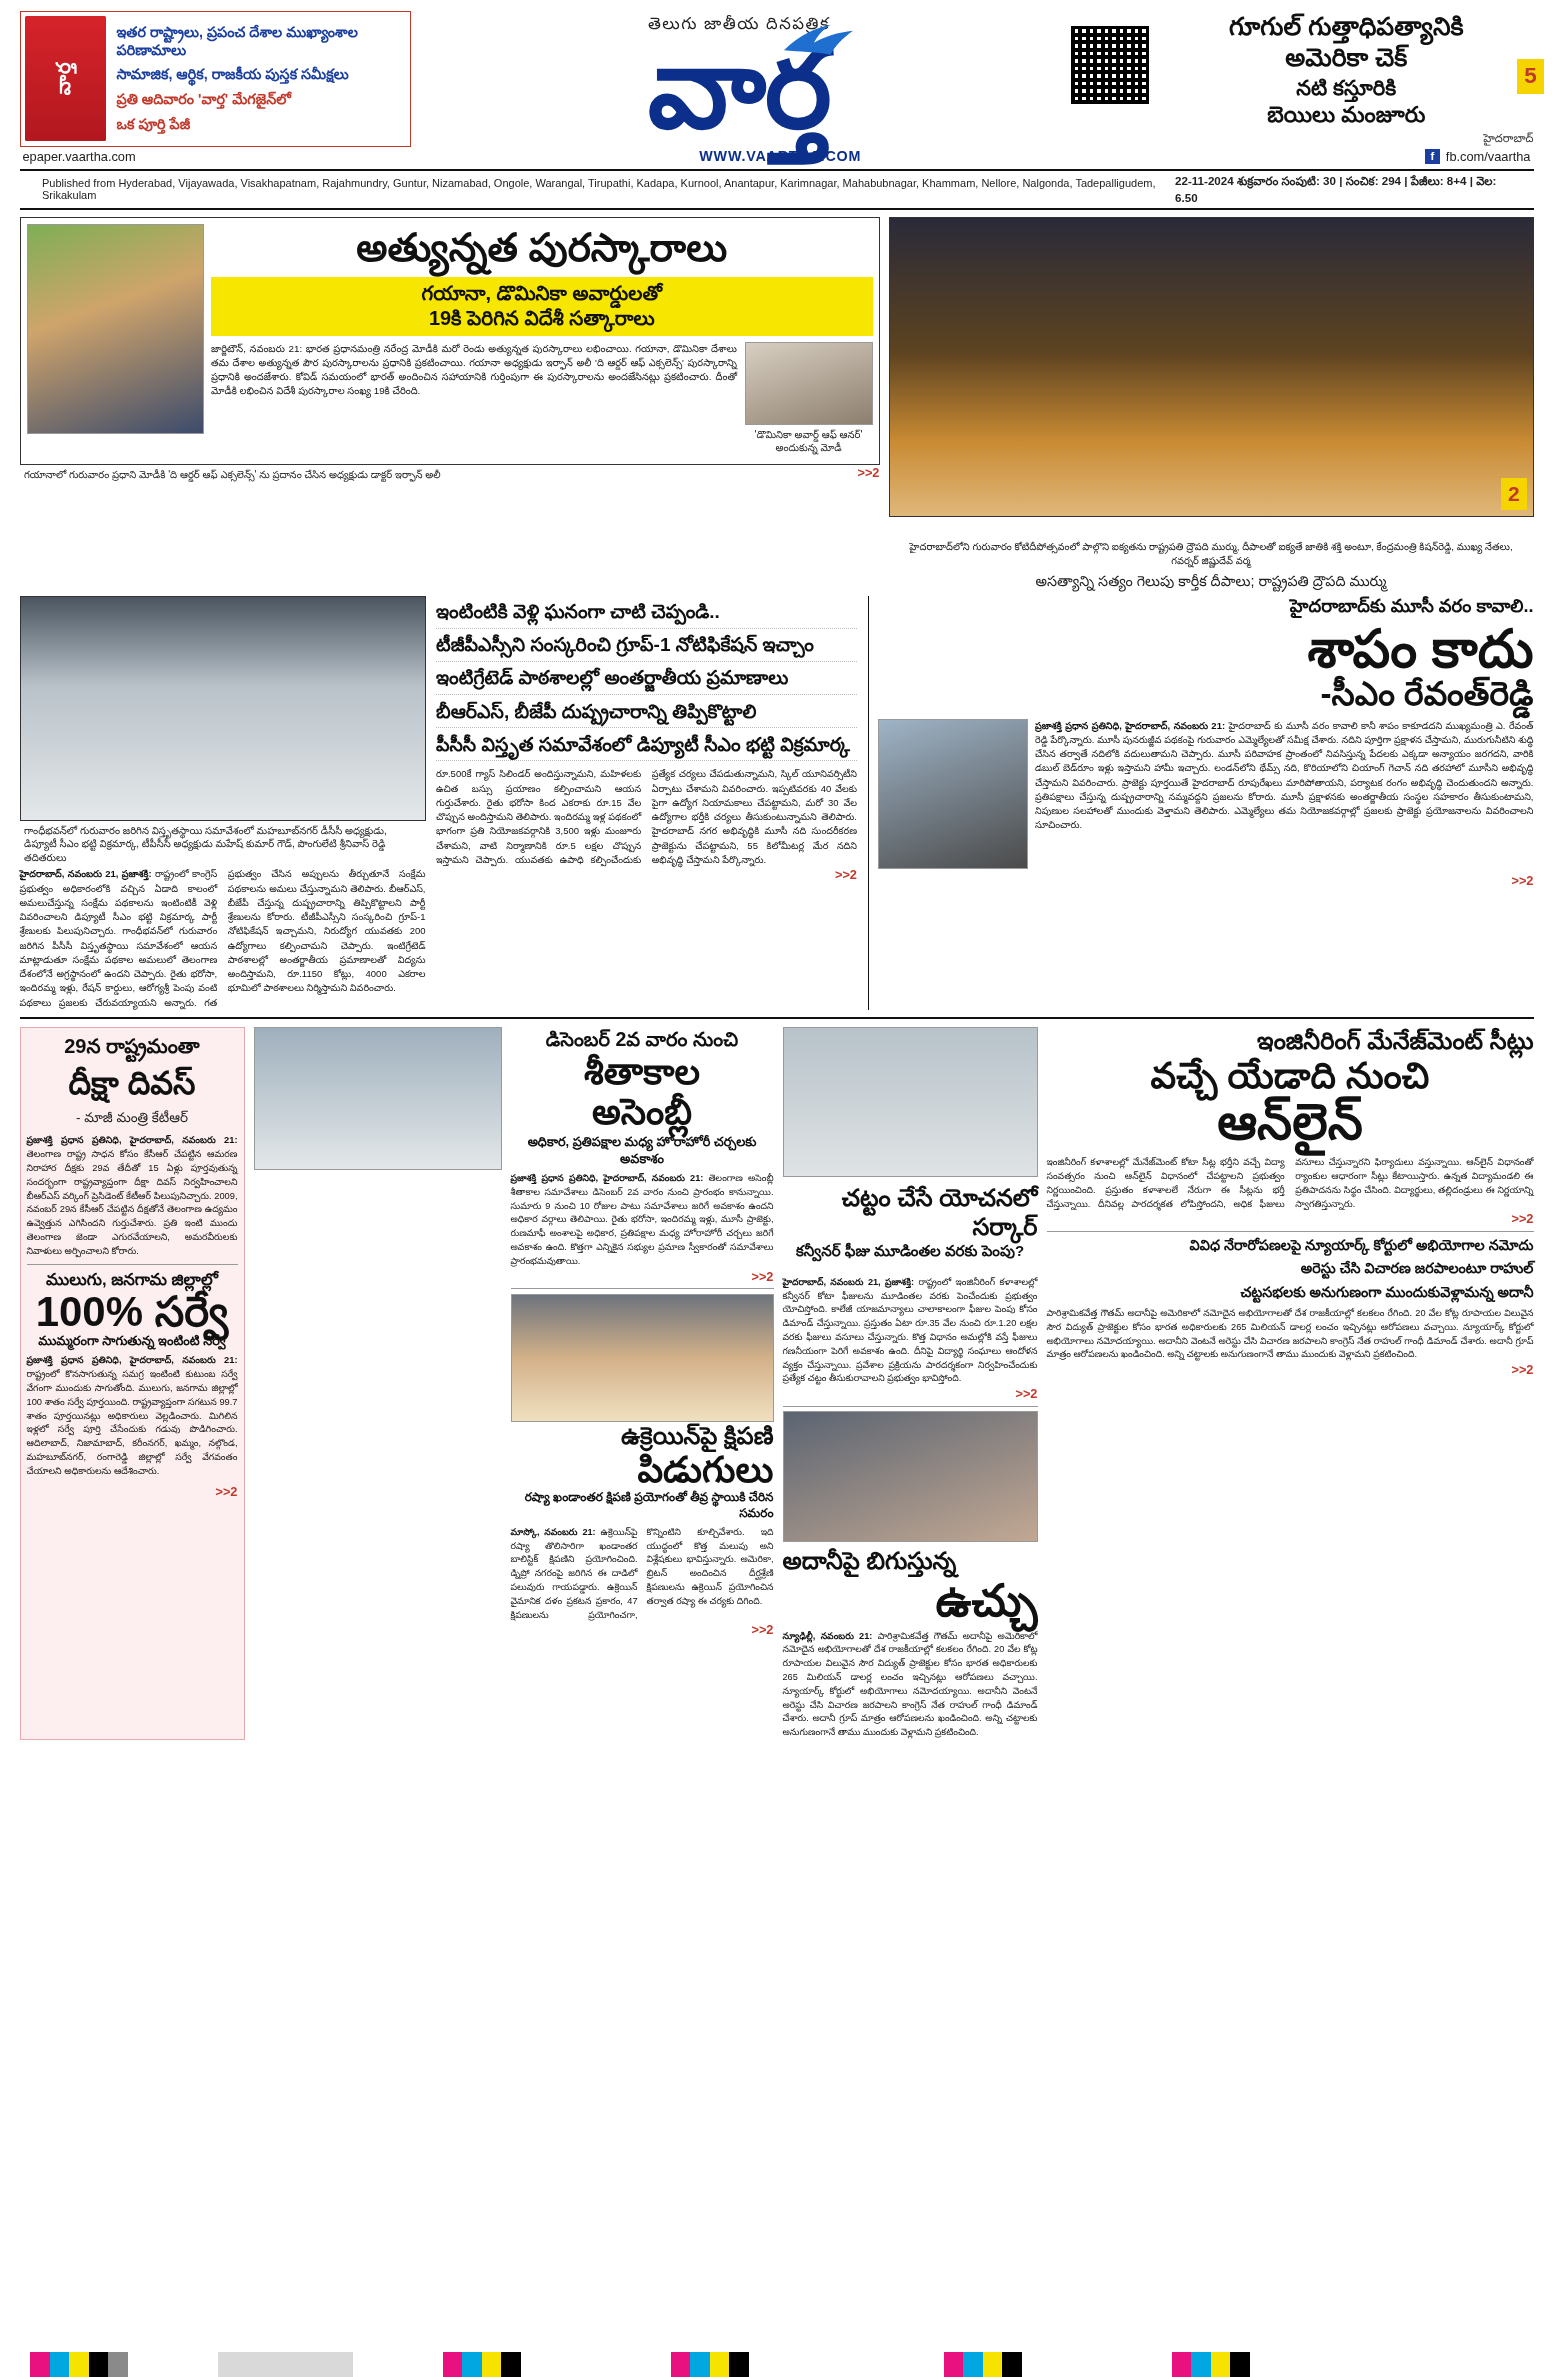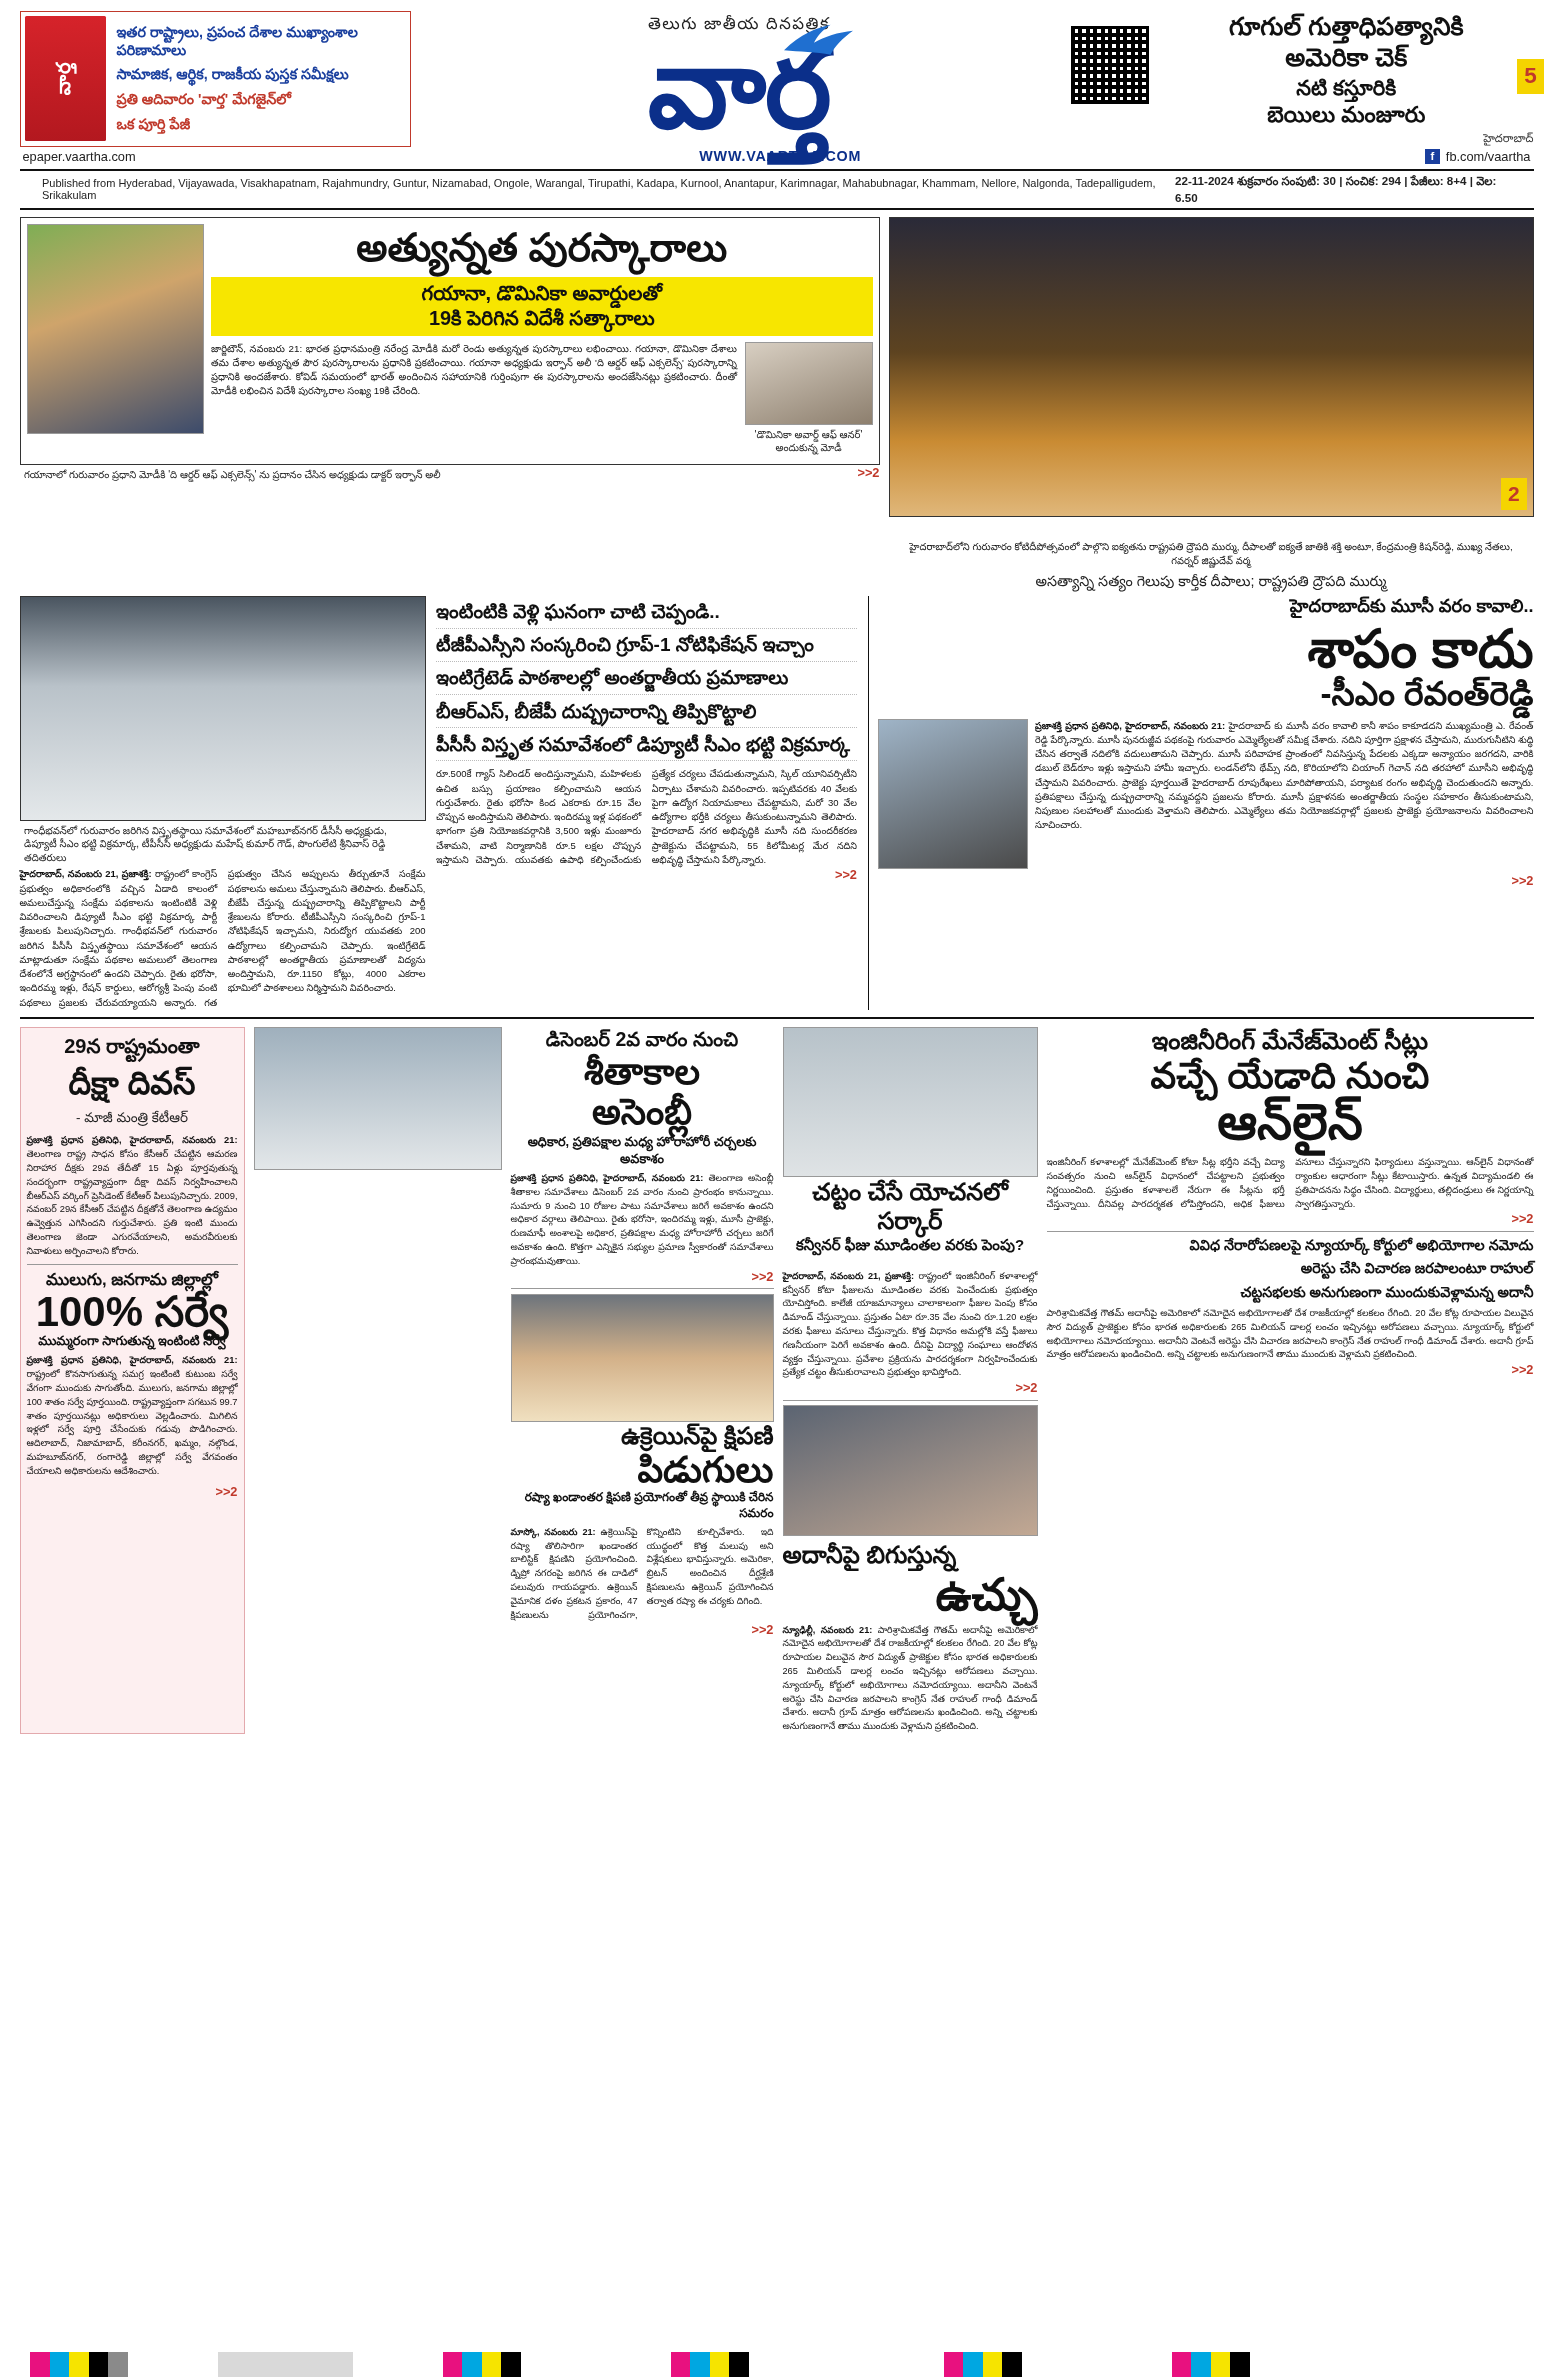--- a/index.html
+++ b/index.html
@@ -225,21 +225,21 @@
   .b1 h3 { font-size:20px; text-align:center; margin:1.5px 0; color:#111;}
   .b1 h2 { font-size:32px; text-align:center; margin:1.5px 0; color:#111;}
   .b1 .by { font-size:13.5px; text-align:center; color:#222; margin-bottom:4.5px;}
   .b1 p { font-size:9.3px; line-height:1.5; text-align:justify; margin:0 0 4.5px 0;}
   .pct { font-size: 42px; font-weight:bold; text-align:center; color:#111; line-height:1;}
   .b2 { width: 248px; }
   .b3 { width: 263px; }
   .b4 { width: 255px; }
   .b5 { flex:1; }
   .hbig { font-size: 36px; font-weight:bold; text-align:center; line-height:1.1; color:#111;}
-  .hmed { font-size: 24px; font-weight:bold; text-align:center; line-height:1.2; color:#111;}
+  .hmed { font-size: 24px; font-weight:bold; text-align:right; line-height:1.2; color:#111;}
   .hsm  { font-size: 16.5px; font-weight:bold; text-align:center; line-height:1.3; color:#111;}
   .body-sm { font-size:9.2px; line-height:1.5; text-align:justify;}
   .ph { border:0.8px solid #999; }
 
   
   .colorstrip { position:absolute; left:0; bottom:0; width:1553px; height: 25.5px; display:flex; }
   .colorstrip div { height:100%; }
   hr.thin { border:none; border-top:0.8px solid #999; margin:4.5px 0; }
 </style>
 </head>
@@ -410,21 +410,21 @@
         <div class="hbig" style="text-align:right">పిడుగులు</div>
         <div class="hsm" style="font-size:12px;text-align:right">రష్యా ఖండాంతర క్షిపణి ప్రయోగంతో తీవ్ర స్థాయికి చేరిన సమరం</div>
         <div class="body-sm" style="margin-top:4.5px;column-count:2;column-gap:9px">
           <b>మాస్కో, నవంబరు 21: </b><span>ఉక్రెయిన్‌పై రష్యా తొలిసారిగా ఖండాంతర బాలిస్టిక్ క్షిపణిని ప్రయోగించింది. డ్నిప్రో నగరంపై జరిగిన ఈ దాడిలో పలువురు గాయపడ్డారు. ఉక్రెయిన్ వైమానిక దళం ప్రకటన ప్రకారం, 47 క్షిపణులను ప్రయోగించగా, కొన్నింటిని కూల్చివేశారు. ఇది యుద్ధంలో కొత్త మలుపు అని విశ్లేషకులు భావిస్తున్నారు. అమెరికా, బ్రిటన్ అందించిన దీర్ఘశ్రేణి క్షిపణులను ఉక్రెయిన్ ప్రయోగించిన తర్వాత రష్యా ఈ చర్యకు దిగింది.</span>
         </div>
         <div class="cont2">&gt;&gt;2</div>
       </div>
 
       <div class="b4 bcol">
         <div class="imgph ph" style="height:150px;background:linear-gradient(180deg,#b7c2c9,#dfe3e5)"></div>
-        <div class="hmed" style="margin-top:1px">చట్టం చేసే యోచనలో సర్కార్</div>
+        <div class="hmed" style="margin-top:7px">చట్టం చేసే యోచనలో సర్కార్</div>
         <div class="hsm" style="font-size:15px">కన్వీనర్ ఫీజు మూడింతల వరకు పెంపు?</div>
         <div class="body-sm" style="margin-top:15px">
           <b>హైదరాబాద్, నవంబరు 21, ప్రజాశక్తి: </b><span>రాష్ట్రంలో ఇంజినీరింగ్ కళాశాలల్లో కన్వీనర్ కోటా ఫీజులను మూడింతల వరకు పెంచేందుకు ప్రభుత్వం యోచిస్తోంది. కాలేజీ యాజమాన్యాలు చాలాకాలంగా ఫీజుల పెంపు కోసం డిమాండ్ చేస్తున్నాయి. ప్రస్తుతం ఏటా రూ.35 వేల నుంచి రూ.1.20 లక్షల వరకు ఫీజులు వసూలు చేస్తున్నారు. కొత్త విధానం అమల్లోకి వస్తే ఫీజులు గణనీయంగా పెరిగే అవకాశం ఉంది. దీనిపై విద్యార్థి సంఘాలు ఆందోళన వ్యక్తం చేస్తున్నాయి. ప్రవేశాల ప్రక్రియను పారదర్శకంగా నిర్వహించేందుకు ప్రత్యేక చట్టం తీసుకురావాలని ప్రభుత్వం భావిస్తోంది.</span>
         </div>
         <div class="cont2">&gt;&gt;2</div>
 
         <hr class="thin">
         <div class="imgph ph" style="height:131px;background:linear-gradient(160deg,#5b6472,#c2a893)"></div>
         <div class="hmed" style="text-align:left;margin-top:4.5px">అదానీపై బిగుస్తున్న</div>
         <div class="hbig" style="text-align:right;font-size:45px">ఉచ్చు</div>

